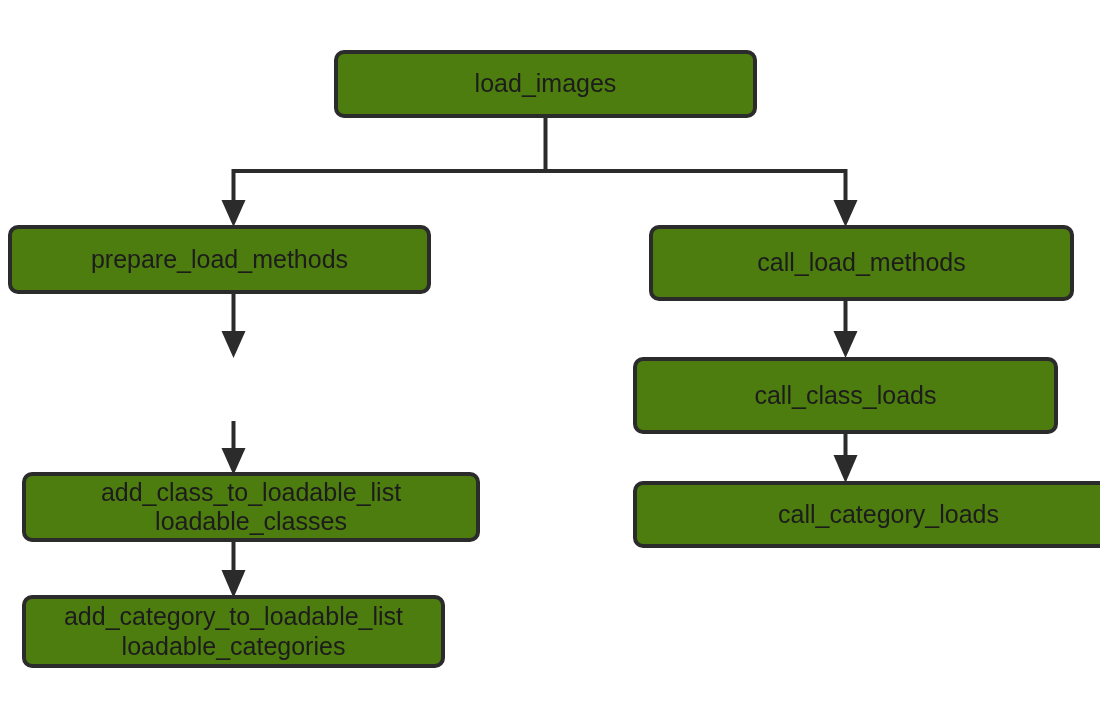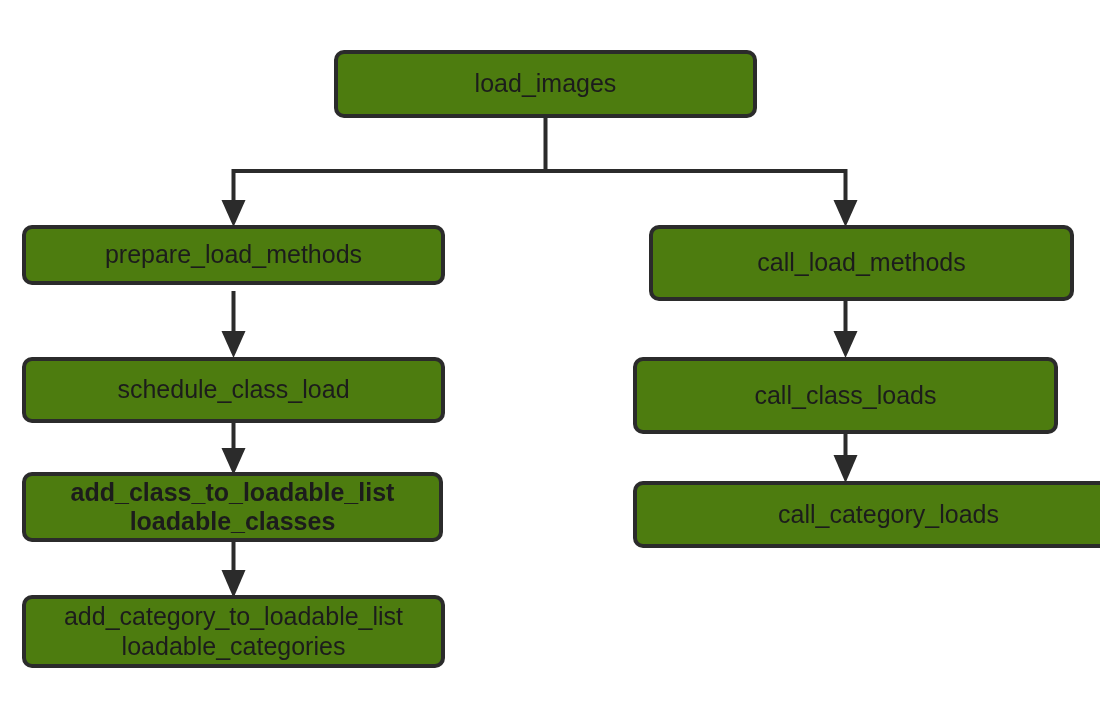--- a/index.html
+++ b/index.html
@@ -89,25 +89,24 @@
     </g>
 
     <g>
       <line class="edge-line" x1="845.5" y1="421" x2="845.5" y2="456"></line>
       <polygon class="edge-head" points="833.5,455 857.5,455 845.5,483"></polygon>
     </g>
   </svg>
 
   <div class="node" style="left:334px; top:50px; width:423px; height:68px;">load_images</div>
 
-  <div class="node" style="left:22px; top:225px; width:423px; height:60px;">prepare_load_methods</div>
+  <div class="node" style="left:8px; top:225px; width:423px; height:69px;">prepare_load_methods</div>
 
-  <div class="node" style="left:22px; top:357px; width:423px; height:66px;">schedule_class_load</div>
 
-  <div class="node" style="left:22px; top:472px; width:421px; height:70px;font-weight:bold;">add_class_to_loadable_list
+  <div class="node" style="left:22px; top:472px; width:458px; height:70px;">add_class_to_loadable_list
 loadable_classes</div>
 
   <div class="node" style="left:22px; top:595px; width:423px; height:73px;">add_category_to_loadable_list
 loadable_categories</div>
 
   <div class="node" style="left:649px; top:225px; width:425px; height:76px;">call_load_methods</div>
 
   <div class="node" style="left:633px; top:357px; width:425px; height:77px;">call_class_loads</div>
 
   <div class="node" style="left:633px; top:481px; width:511px; height:67px;">call_category_loads</div>

